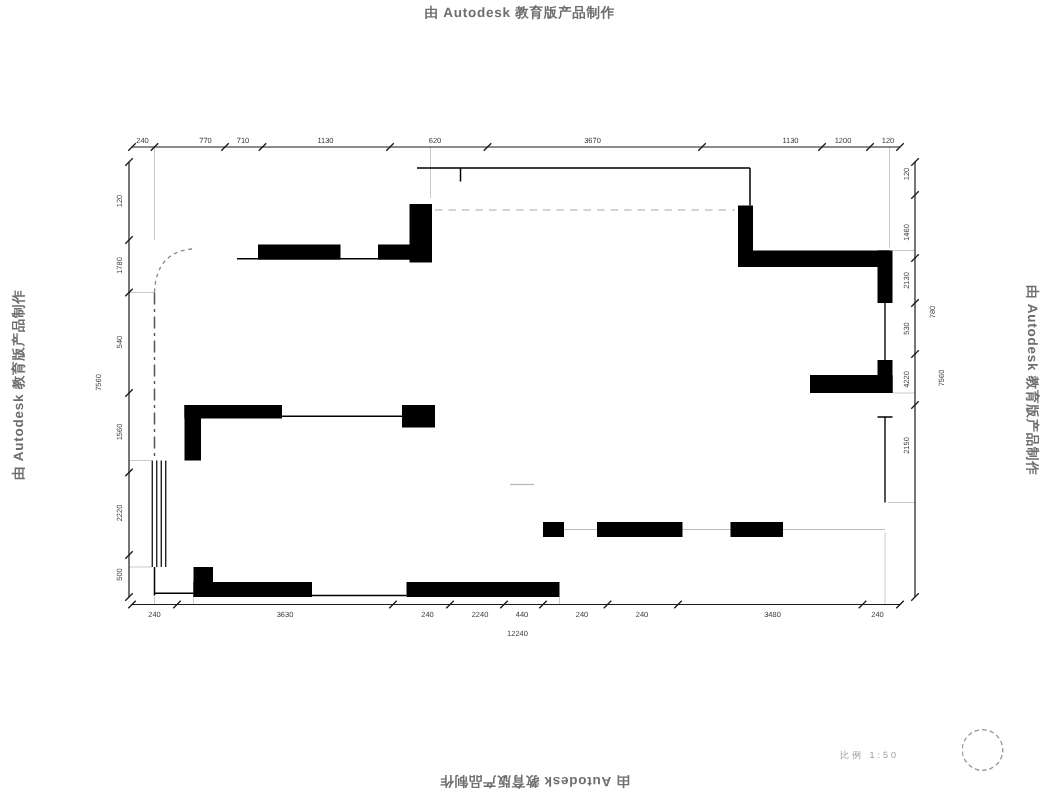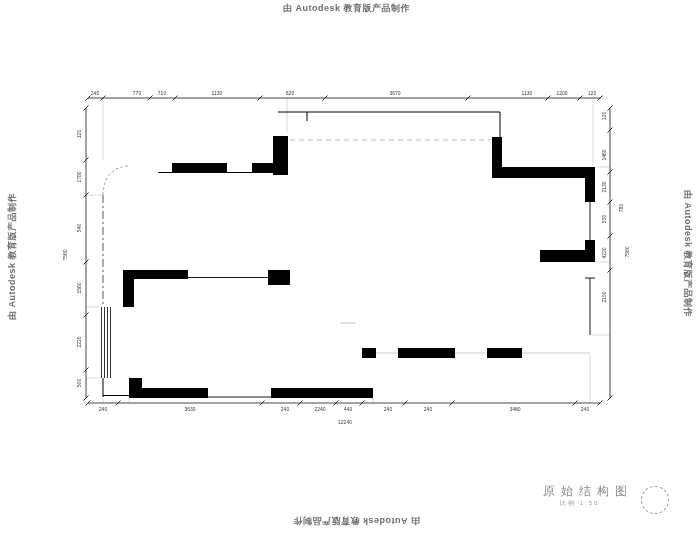--- a/index.html
+++ b/index.html
@@ -134,17 +134,16 @@
       <text x="604" y="189" transform="rotate(-90 604 187)">2130</text>
       <text x="604" y="221" transform="rotate(-90 604 219)">530</text>
       <text x="604" y="255" transform="rotate(-90 604 253)">4220</text>
       <text x="604" y="299" transform="rotate(-90 604 297)">2150</text>
       <text x="621" y="210" transform="rotate(-90 621 208)">780</text>
       <text class="total" x="627" y="254" transform="rotate(-90 627 252)">7560</text>
     </g>
   </svg>
 
 
-  <div class="tb-title">原始结构图</div>
   <div class="tb-scale">比例 1:50</div>
   <div class="tb-circle"></div>
 
 </div>
 
 </body></html>

